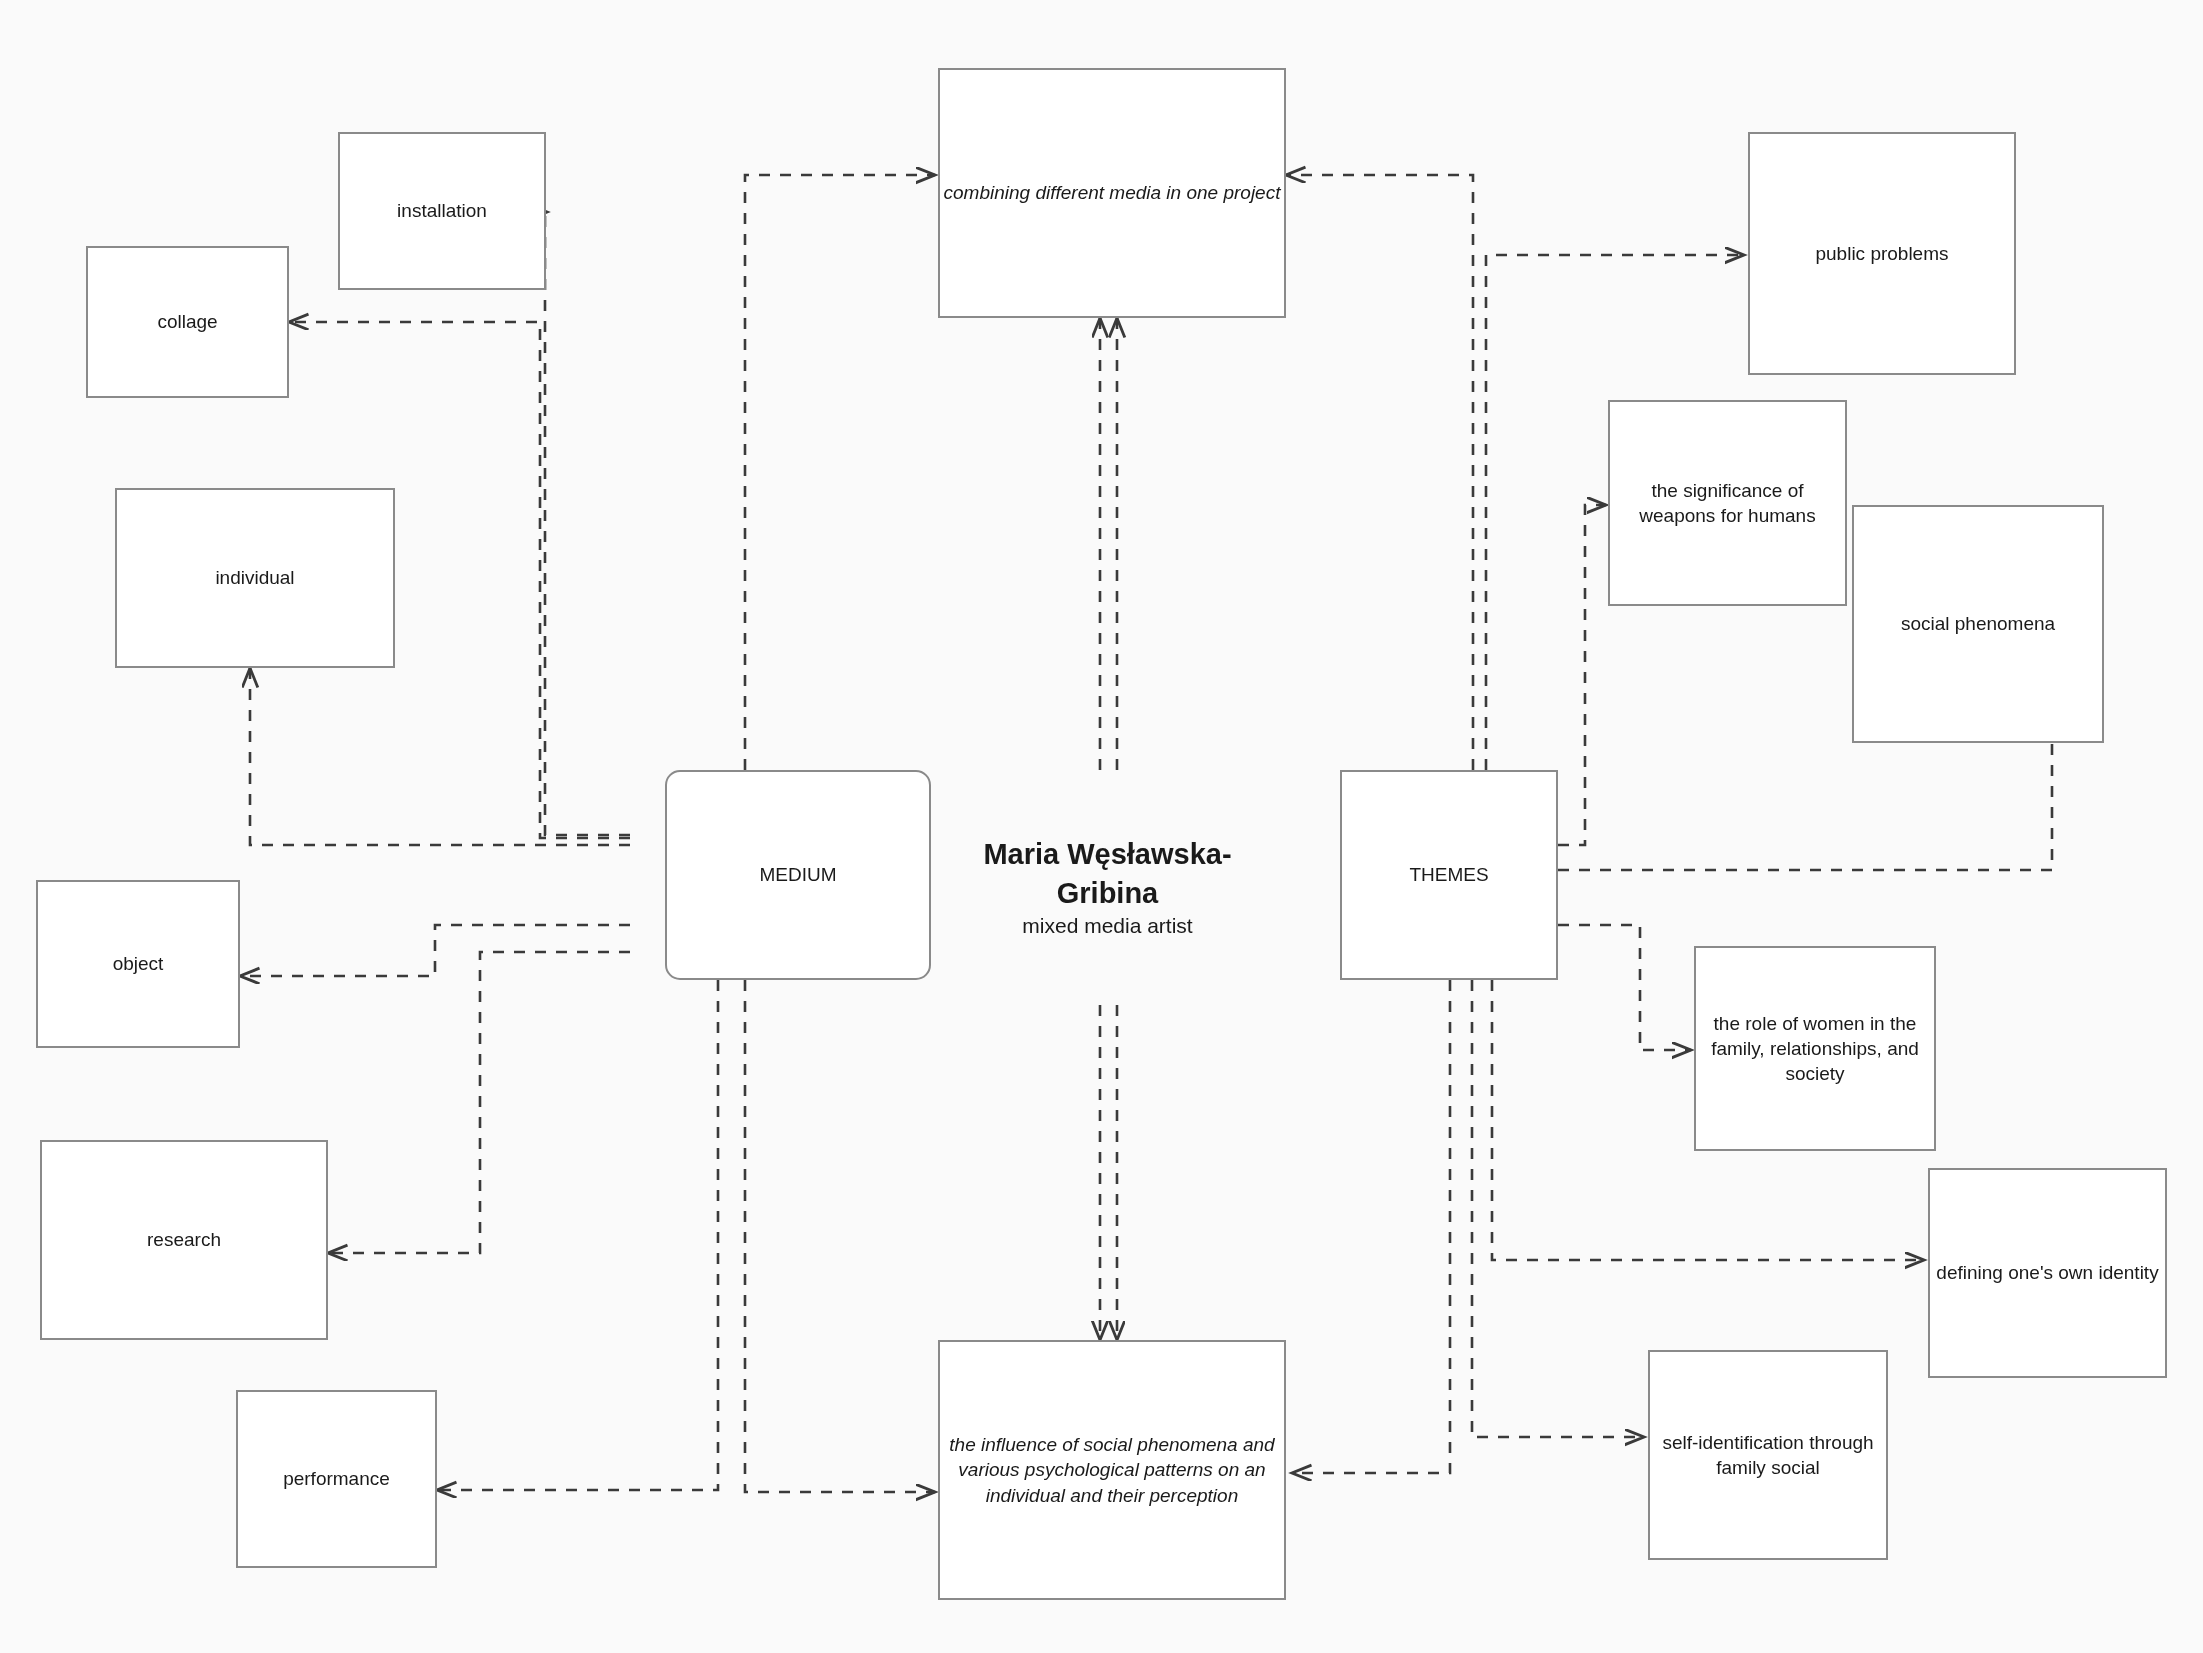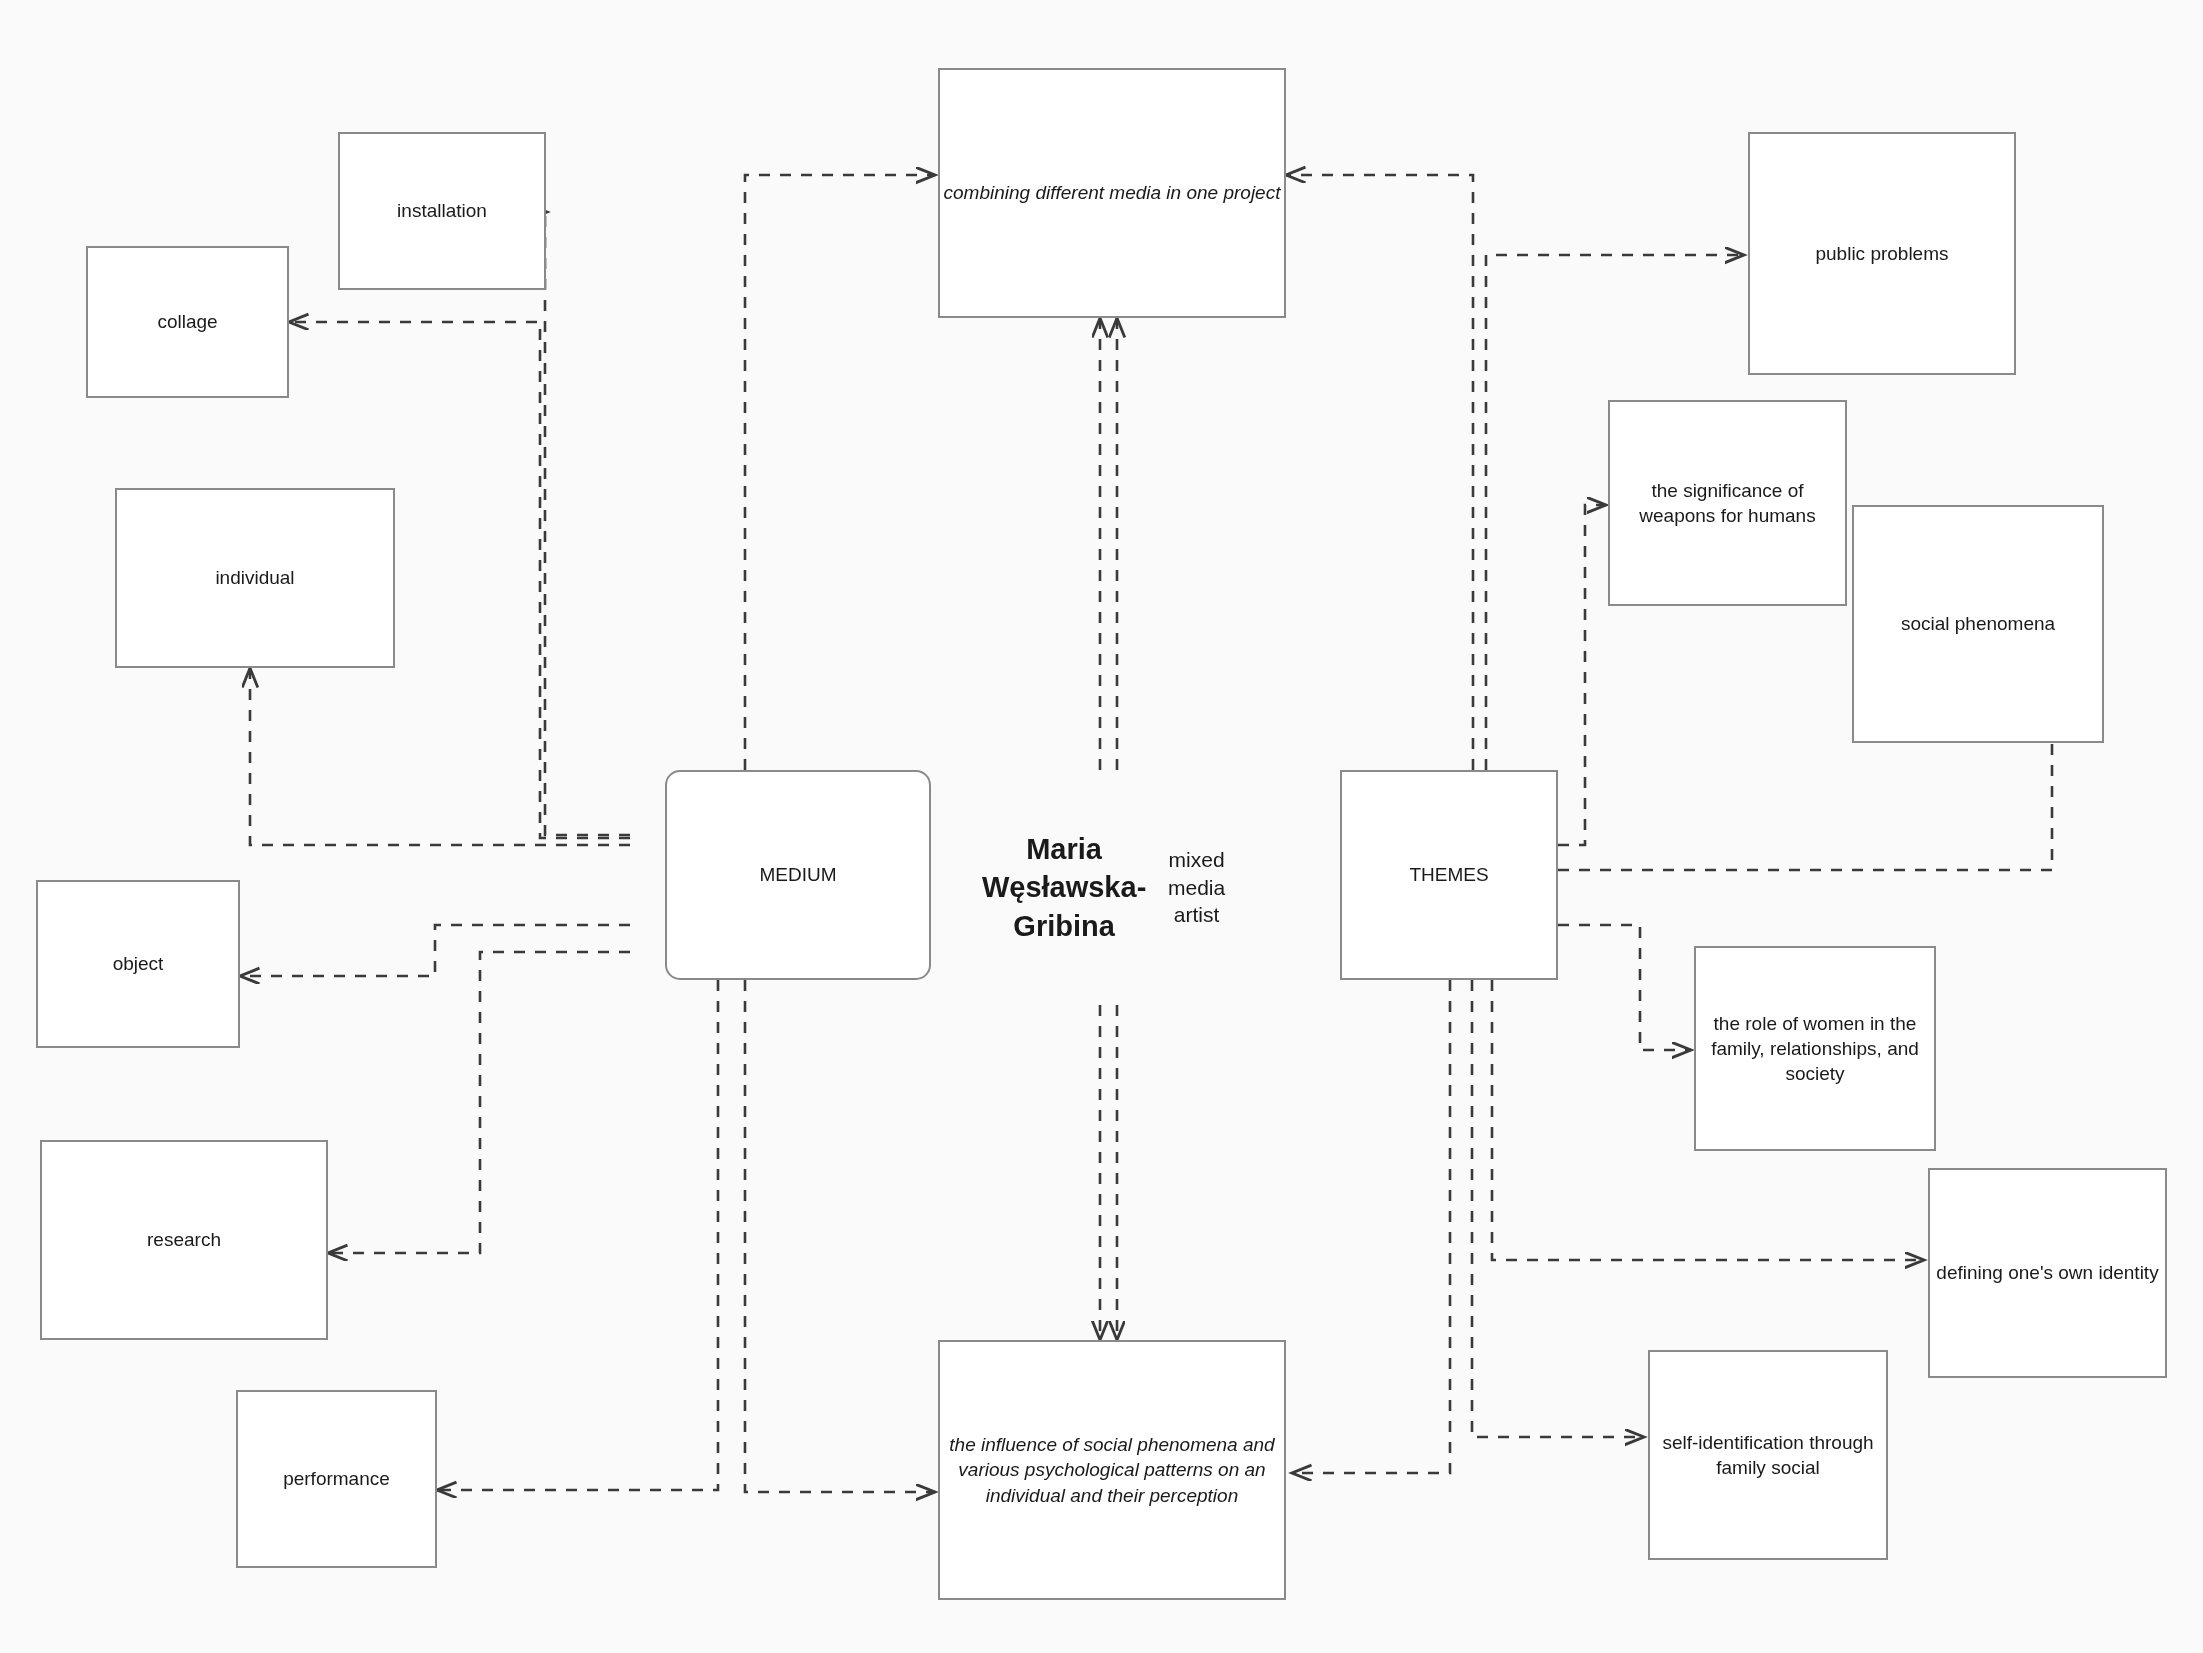--- a/index.html
+++ b/index.html
@@ -3,22 +3,22 @@
 <meta charset="utf-8">
 <style>
   html,body{margin:0;padding:0;background:#fafafa;}
   body{font-family:"Liberation Sans",sans-serif;}
   #stage{position:relative;width:2203px;height:1653px;background:#fafafa;overflow:hidden;}
   #edges{position:absolute;left:0;top:0;width:2203px;height:1653px;}
   .node{position:absolute;box-sizing:border-box;border:2px solid #8a8a8a;background:#fff;
         display:flex;align-items:center;justify-content:center;text-align:center;
         color:#1a1a1a;font-size:19px;line-height:1.32;padding:6px 2px;}
   .node.italic{font-style:italic;}
-  .center{position:absolute;display:flex;flex-direction:row;align-items:center;
-          text-align:center;color:#1a1a1a;line-height:1.33;border:none;background:transparent;}
+  .center{position:absolute;display:flex;flex-direction:column;align-items:center;
+          justify-content:center;text-align:center;color:#1a1a1a;line-height:1.33;border:none;background:transparent;}
   .center .nm{font-weight:bold;font-size:29px;}
   .center .sub{font-size:21px;}
 </style>
 </head>
 <body>
 
 <div id="stage">
 
   <svg id="edges" viewBox="0 0 2203 1653">
     <defs>

